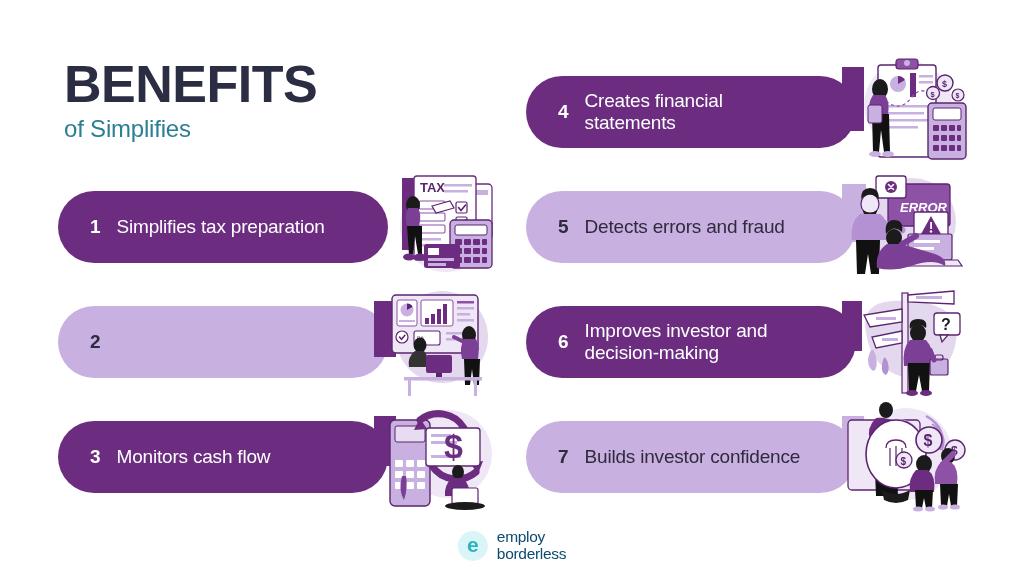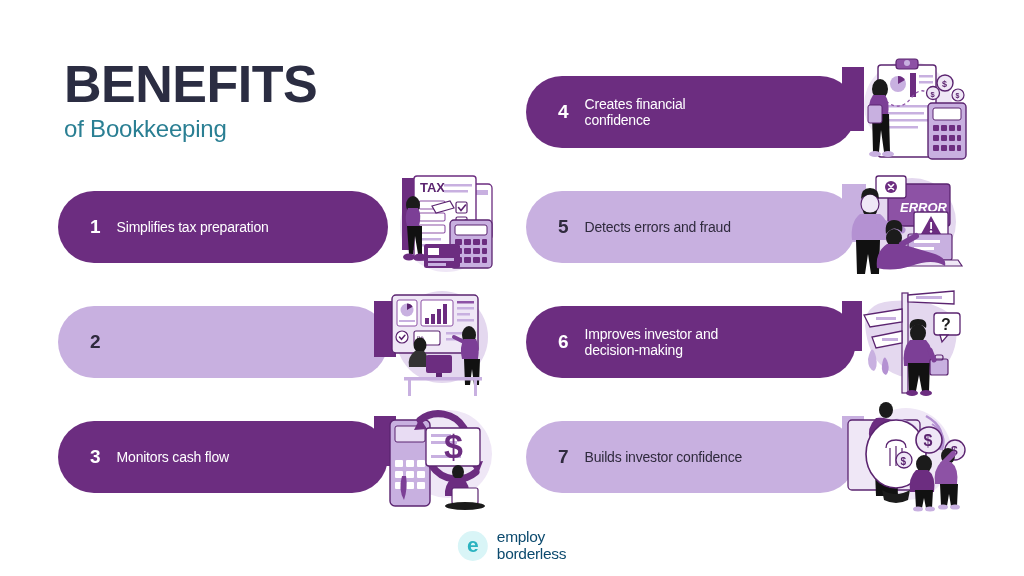--- a/index.html
+++ b/index.html
@@ -36,21 +36,21 @@
     z-index:1;
   }
   .pill.dark  { background:#6c2d80; }
   .pill.light { background:#c8b0e0; }
 
   .pill .num {
     font-size:19px; font-weight:bold;
     margin-right:16px; flex:0 0 auto;
   }
   .pill .txt {
-    font-size:14px; font-weight:500;
+    font-size:19px; font-weight:500;
     line-height:1.17; letter-spacing:-0.2px;
   }
   .pill.dark .num, .pill.dark .txt   { color:#ffffff; }
   .pill.light .num, .pill.light .txt { color:#2f2a3d; }
   .pill .txt .l2 { display:block; }
 
   
   .art { position:absolute; right:0; top:0; width:130px; height:112px; z-index:2; }
   .art svg { width:100%; height:100%; display:block; }
 
@@ -74,21 +74,21 @@
     letter-spacing:-0.3px;
   }
 </style>
 </head>
 <body>
 
 <div id="canvas">
 
   <div class="heading">
     <div class="main">BENEFITS</div>
-    <div class="sub">of Bookkeeping</div>
+    <div class="sub">of Simplifies</div>
   </div>
 
   <div class="row left" style="top:172px;">
     <div class="pill dark">
       <span class="num">1</span>
       <span class="txt">
         <span>Simplifies tax preparation</span>
       </span>
     </div>
     <div class="art">
@@ -225,21 +225,21 @@
         <ellipse cx="91" cy="104" rx="20" ry="4" fill="#1b1b1b"></ellipse>
       </svg>
     </div>
   </div>
 
   <div class="row right" style="top:57px;">
     <div class="pill dark">
       <span class="num">4</span>
       <span class="txt">
         <span>Creates financial</span>
-        <span class="l2">confidence</span>
+        <span class="l2">statements</span>
       </span>
     </div>
     <div class="art">
       <svg viewBox="0 0 130 112">
         <circle cx="66" cy="48" r="44" fill="#efe7f6"></circle>
         <rect x="0" y="10" width="22" height="64" fill="#6c2d80"></rect>
         <rect x="36" y="8" width="58" height="92" rx="3" fill="#fff" stroke="#5b2470" stroke-width="1.4"></rect>
         <rect x="54" y="2" width="22" height="10" rx="3" fill="#8d52a5" stroke="#5b2470" stroke-width="1.2"></rect>
         <circle cx="65" cy="6" r="3" fill="#c8b0e0"></circle>
         <circle cx="56" cy="27" r="8" fill="#c8b0e0"></circle>

